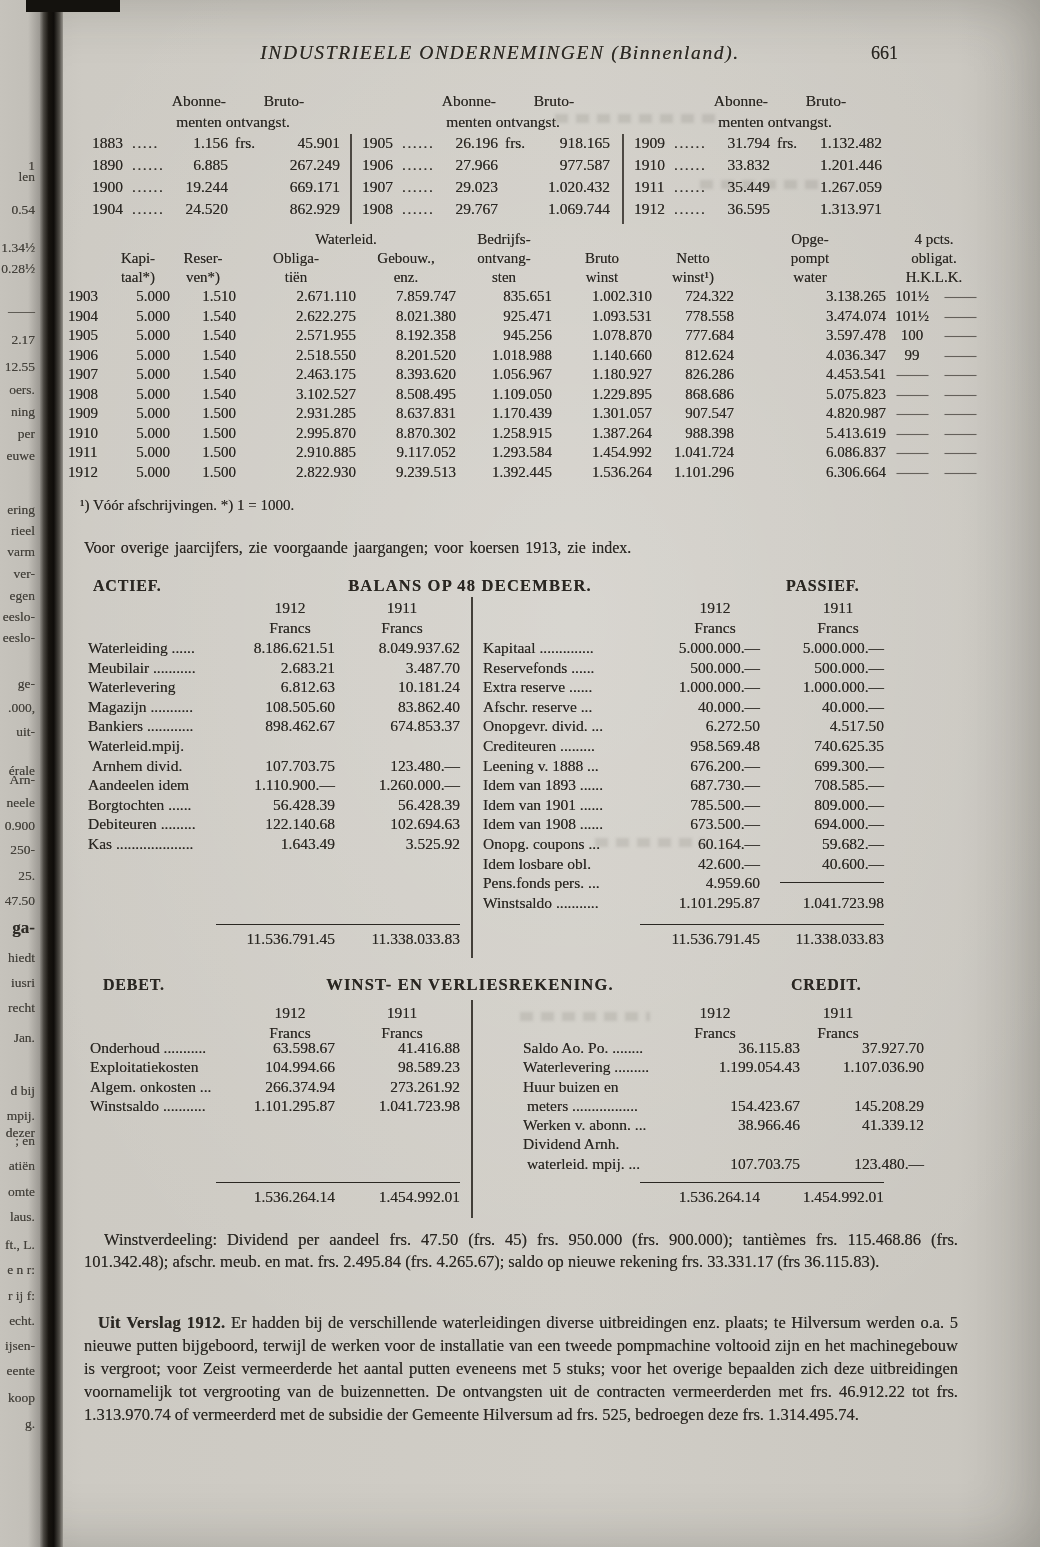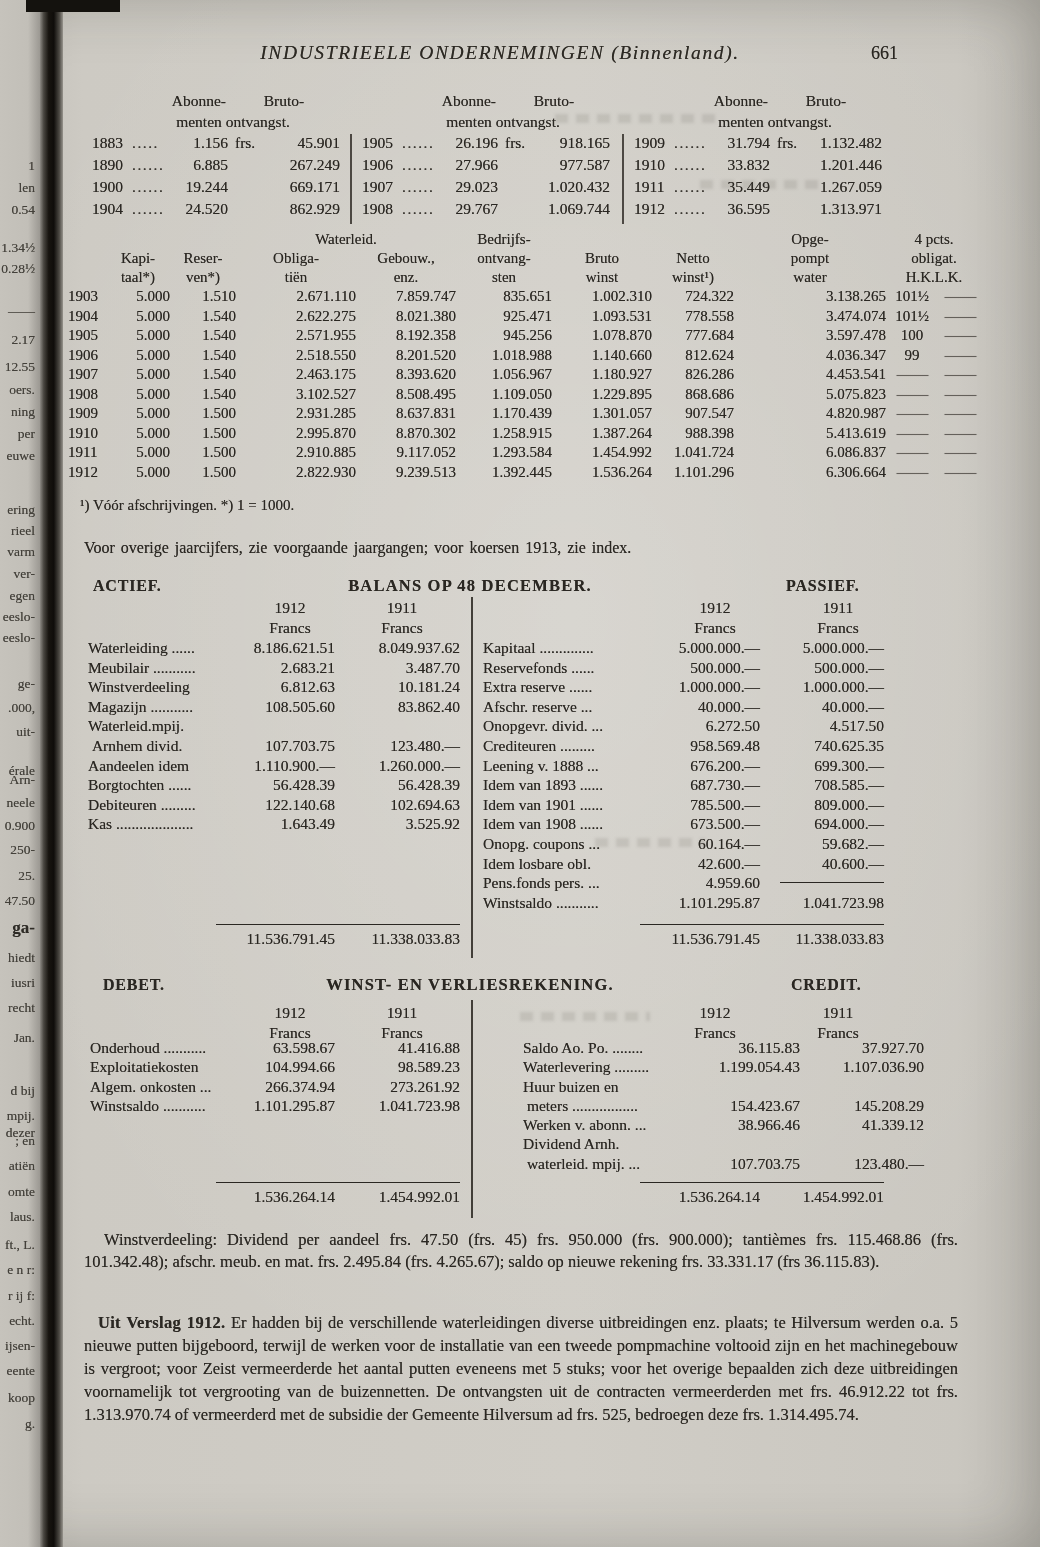--- a/index.html
+++ b/index.html
@@ -82,21 +82,21 @@
   .verslag-para{top:1294px;line-height:23.2px;text-indent:14px;}
   .verslag-lead{font-weight:bold;letter-spacing:.3px;}
 </style>
 </head>
 <body>
 
 <div class="page ink">
 
   <div class="margin-strip" id="margin-host">
       <div class="margin-frag" style="top: 158px;">1</div>
-      <div class="margin-frag" style="top: 180px;">len</div>
+      <div class="margin-frag" style="top: 169px;">len</div>
       <div class="margin-frag" style="top: 202px;">0.54</div>
       <div class="margin-frag" style="top: 240px;">1.34½</div>
       <div class="margin-frag" style="top: 261px;">0.28½</div>
       <div class="margin-frag" style="top: 303px;">——</div>
       <div class="margin-frag" style="top: 332px;">2.17</div>
       <div class="margin-frag" style="top: 359px;">12.55</div>
       <div class="margin-frag" style="top: 382px;">oers.</div>
       <div class="margin-frag" style="top: 404px;">ning</div>
       <div class="margin-frag" style="top: 426px;">per</div>
       <div class="margin-frag" style="top: 448px;">euwe</div>
@@ -503,28 +503,33 @@
             <td class="c-label">Waterleiding ......</td>
             <td class="c-v">8.186.621.51</td>
             <td class="c-v">8.049.937.62</td>
           </tr>
           <tr>
             <td class="c-label">Meubilair ...........</td>
             <td class="c-v">2.683.21</td>
             <td class="c-v">3.487.70</td>
           </tr>
           <tr>
-            <td class="c-label">Winstverdeeling</td>
+            <td class="c-label">Waterlevering</td>
             <td class="c-v">6.812.63</td>
             <td class="c-v">10.181.24</td>
           </tr>
           <tr>
             <td class="c-label">Magazijn ...........</td>
             <td class="c-v">108.505.60</td>
             <td class="c-v">83.862.40</td>
+          </tr>
+          <tr>
+            <td class="c-label">Bankiers ............</td>
+            <td class="c-v">898.462.67</td>
+            <td class="c-v">674.853.37</td>
           </tr>
           <tr>
             <td class="c-label">Waterleid.mpij.</td>
             <td class="c-v"></td>
             <td class="c-v"></td>
           </tr>
           <tr>
             <td class="c-label">&nbsp;Arnhem divid.</td>
             <td class="c-v">107.703.75</td>
             <td class="c-v">123.480.—</td>

